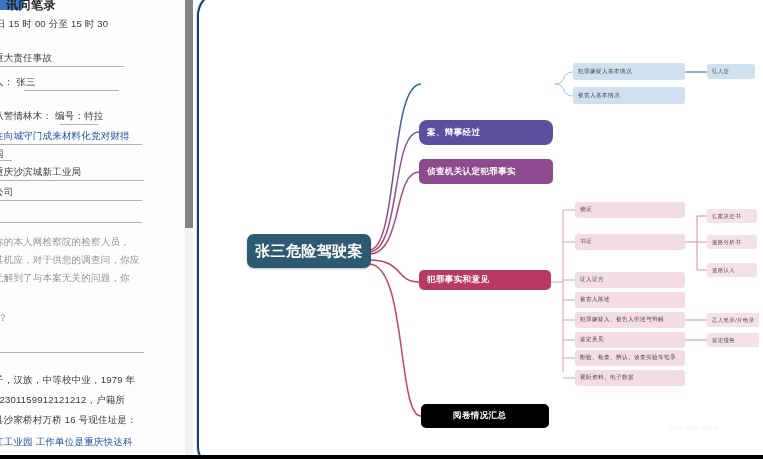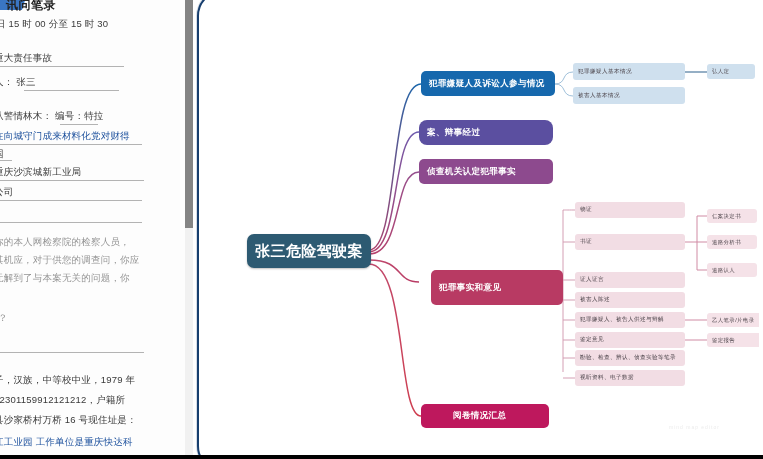--- a/index.html
+++ b/index.html
@@ -192,29 +192,28 @@
         <path d="M498,224 L508,224" fill="none" stroke="#d08ba4" stroke-width="1"></path>
         <path d="M498,250 L508,250" fill="none" stroke="#d08ba4" stroke-width="1"></path>
         <path d="M498,278 L508,278" fill="none" stroke="#d08ba4" stroke-width="1"></path>
 
         <path d="M486,328 L508,328" fill="none" stroke="#d08ba4" stroke-width="1"></path>
         <path d="M486,348 L508,348" fill="none" stroke="#d08ba4" stroke-width="1"></path>
       </svg>
 
       <div class="node center" style="left:48px;top:242px;width:124px;height:34px;">张三危险驾驶案</div>
 
-      <div class="node l1" style="left:222px;top:79px;width:134px;height:25px;background:#1668ad;">犯罪嫌疑人及诉讼人参与情况</div>
 
       <div class="node l1" style="left:220px;top:128px;width:134px;height:25px;background:#5b4fa0;border-radius:8px;">案、辩事经过</div>
 
       <div class="node l1" style="left:220px;top:167px;width:134px;height:25px;background:#8d4a8e;">侦查机关认定犯罪事实</div>
 
-      <div class="node l1" style="left:220px;top:278px;width:132px;height:35px;background:#b83a63;margin-left:12px;">犯罪事实和意见</div>
-
-      <div class="node l1" style="left:222px;top:412px;width:128px;height:24px;background:#be185d;padding-left:32px;">阅卷情况汇总</div>
+      <div class="node l1" style="left:220px;top:278px;width:132px;height:20px;background:#b83a63;">犯罪事实和意见</div>
+
+      <div class="node l1" style="left:222px;top:412px;width:128px;height:24px;background:#000000;padding-left:32px;">阅卷情况汇总</div>
 
       <div class="node l2" style="left:374px;top:71px;width:112px;height:17px;background:#cfe0ee;">犯罪嫌疑人基本情况</div>
       <div class="node l2" style="left:374px;top:95px;width:112px;height:17px;background:#cfe0ee;">被害人基本情况</div>
       <div class="node l3" style="left:508px;top:72px;width:48px;height:15px;background:#cfe0ee;">弘人定</div>
 
       <div class="node l2" style="left:376px;top:210px;width:110px;height:16px;background:#f2dde4;">物证</div>
 
       <div class="node l2" style="left:376px;top:242px;width:110px;height:16px;background:#f2dde4;">书证</div>
 
       <div class="node l2" style="left:376px;top:280px;width:110px;height:16px;background:#f2dde4;">证人证言</div>

